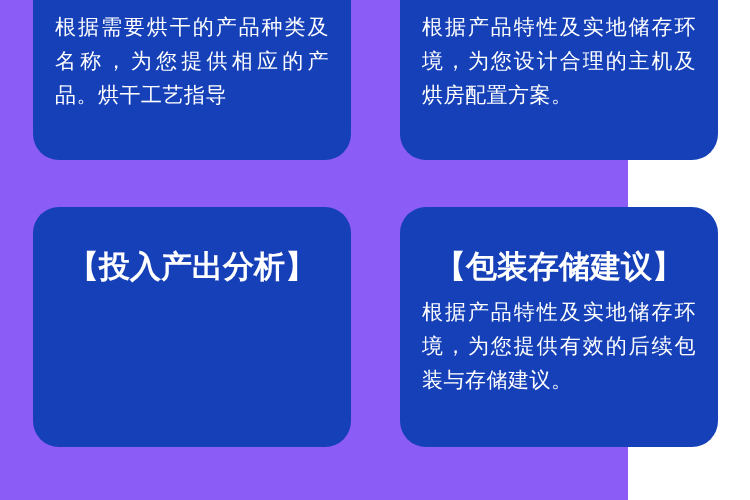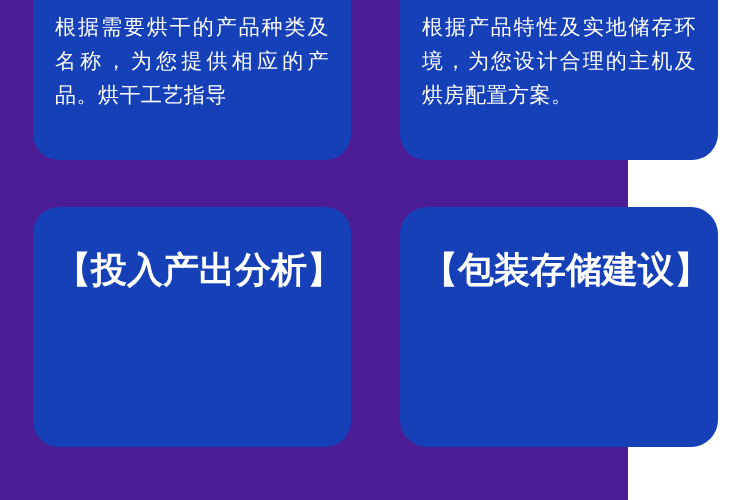--- a/index.html
+++ b/index.html
@@ -10,21 +10,21 @@
     width: 750px;
     height: 500px;
     background: #ffffff;
     font-family: "DejaVu Sans", "Liberation Sans", sans-serif;
     overflow: hidden;
   }
   .page {
     position: relative;
     width: 628px;
     height: 500px;
-    background: #4c1d95;
+    background: #8b5cf6;
   }
   .card {
     position: absolute;
     background: #1540b8;
     border-radius: 26px;
     box-sizing: border-box;
     color: #ffffff;
     overflow: hidden;
   }
   
@@ -48,24 +48,23 @@
     width: 318px;
     height: 240px;
     padding: 42px 22px 18px 22px;
   }
   .card-br {
     left: 400px;
     top: 207px;
     width: 318px;
     height: 240px;
     padding: 42px 22px 18px 22px;
-    border-radius: 27px;
   }
   .card-title {
-    font-size: 36px;
+    font-size: 31px;
     line-height: 1.15;
     font-weight: bold;
     text-align: center;
     letter-spacing: 0px;
     margin: 0 0 10px 0;
     white-space: nowrap;
   }
   .card-body {
     font-size: 21px;
     line-height: 1.62;
@@ -88,15 +87,16 @@
 
     <p class="card-body">根据产品特性及实地储存环境，为您设计合理的主机及烘房配置方案。</p>
   </div>
 
   <div class="card card-bl">
     <h3 class="card-title">【投入产出分析】</h3>
   </div>
 
   <div class="card card-br">
     <h3 class="card-title">【包装存储建议】</h3>
+    <p class="card-body">根据产品特性及实地储存环境，为您提供有效的后续包装与存储建议。</p>
   </div>
 
 </div>
 
 </body></html>

